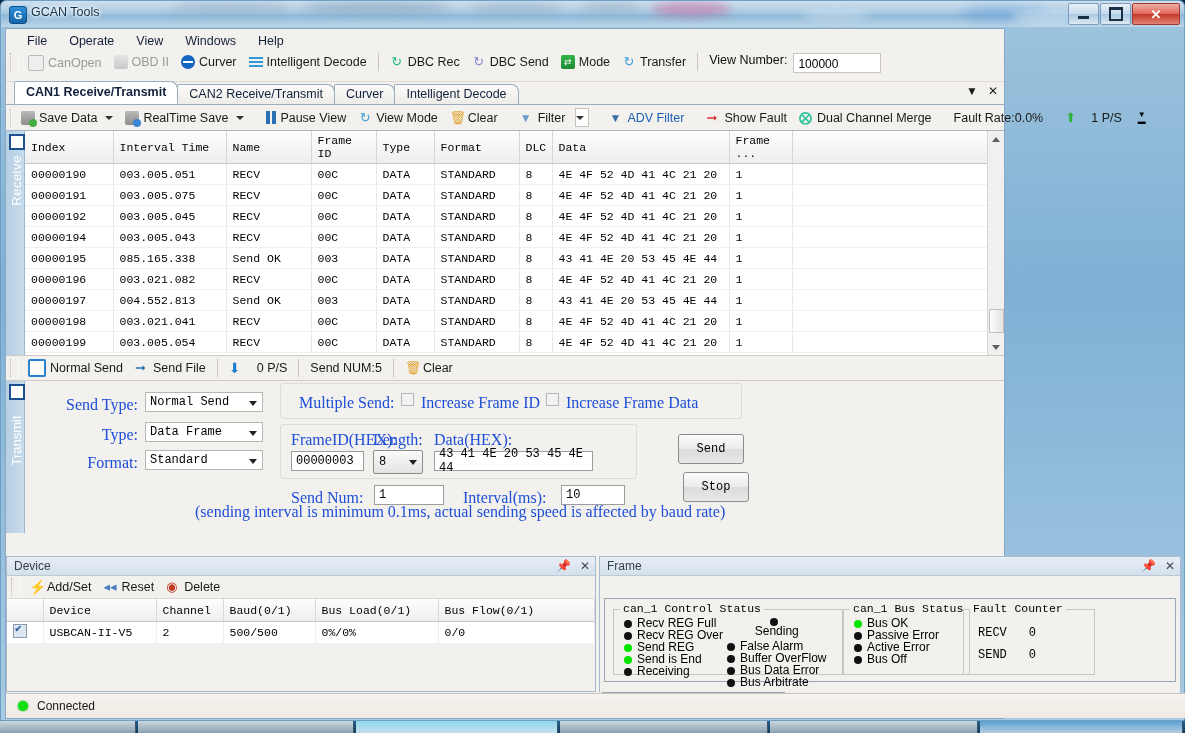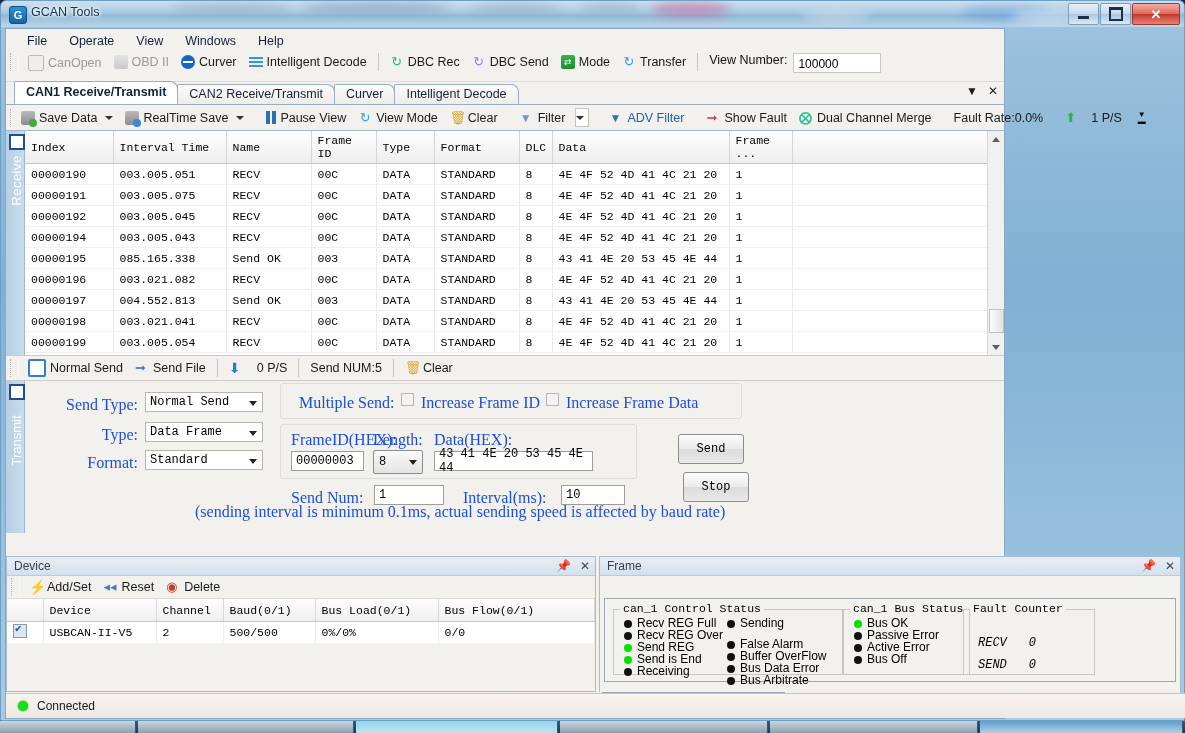--- a/index.html
+++ b/index.html
@@ -726,21 +726,21 @@
                     <div class="sitem" style="line-height: 11px; margin-bottom: 1px;">
                       <span class="led on"></span>
                       <span>Send is End</span>
                     </div>
                     <div class="sitem" style="line-height: 11px; margin-bottom: 1px;">
                       <span class="led"></span>
                       <span>Receiving</span>
                     </div>
                   </div>
                 <div id="ctrl-col2" style="position:absolute;left:113px;top:8px;">
-                    <div class="sitem" style="line-height: 11px; margin-bottom: 10px;">
+                    <div class="sitem" style="line-height: 11px; margin-bottom: 4px; flex-direction: column;">
                       <span class="led"></span>
                       <span>Sending</span>
                     </div>
                     <div class="sitem" style="line-height: 11px; margin-bottom: 1px;">
                       <span class="led"></span>
                       <span>False Alarm</span>
                     </div>
                     <div class="sitem" style="line-height: 11px; margin-bottom: 1px;">
                       <span class="led"></span>
                       <span>Buffer OverFlow</span>
@@ -773,21 +773,21 @@
                     </div>
                     <div class="sitem" style="line-height: 11px; margin-bottom: 1px;">
                       <span class="led"></span>
                       <span>Bus Off</span>
                     </div>
                   </div>
               </div>
 
               <div class="fs" style="left:358px;top:10px;width:130px;height:64px;">
                 <div class="fs-leg">Fault Counter</div>
-                <div id="fc-col" style="position:absolute;left:14px;top:26px;font-style:italic;">
+                <div id="fc-col" style="position:absolute;left:14px;top:16px;">
                     <div class="fc-row" style="margin-bottom: 8px;"><span>RECV</span><span style="margin-left: 22px;">0</span></div>
                     <div class="fc-row" style="margin-bottom: 8px;"><span>SEND</span><span style="margin-left: 22px;">0</span></div>
                   </div>
               </div>
             </div>
             <div class="stabs">
               <div class="stab">Can1 Status</div>
               <div class="stab inactive">Can2 Status</div>
             </div>
           </div>

